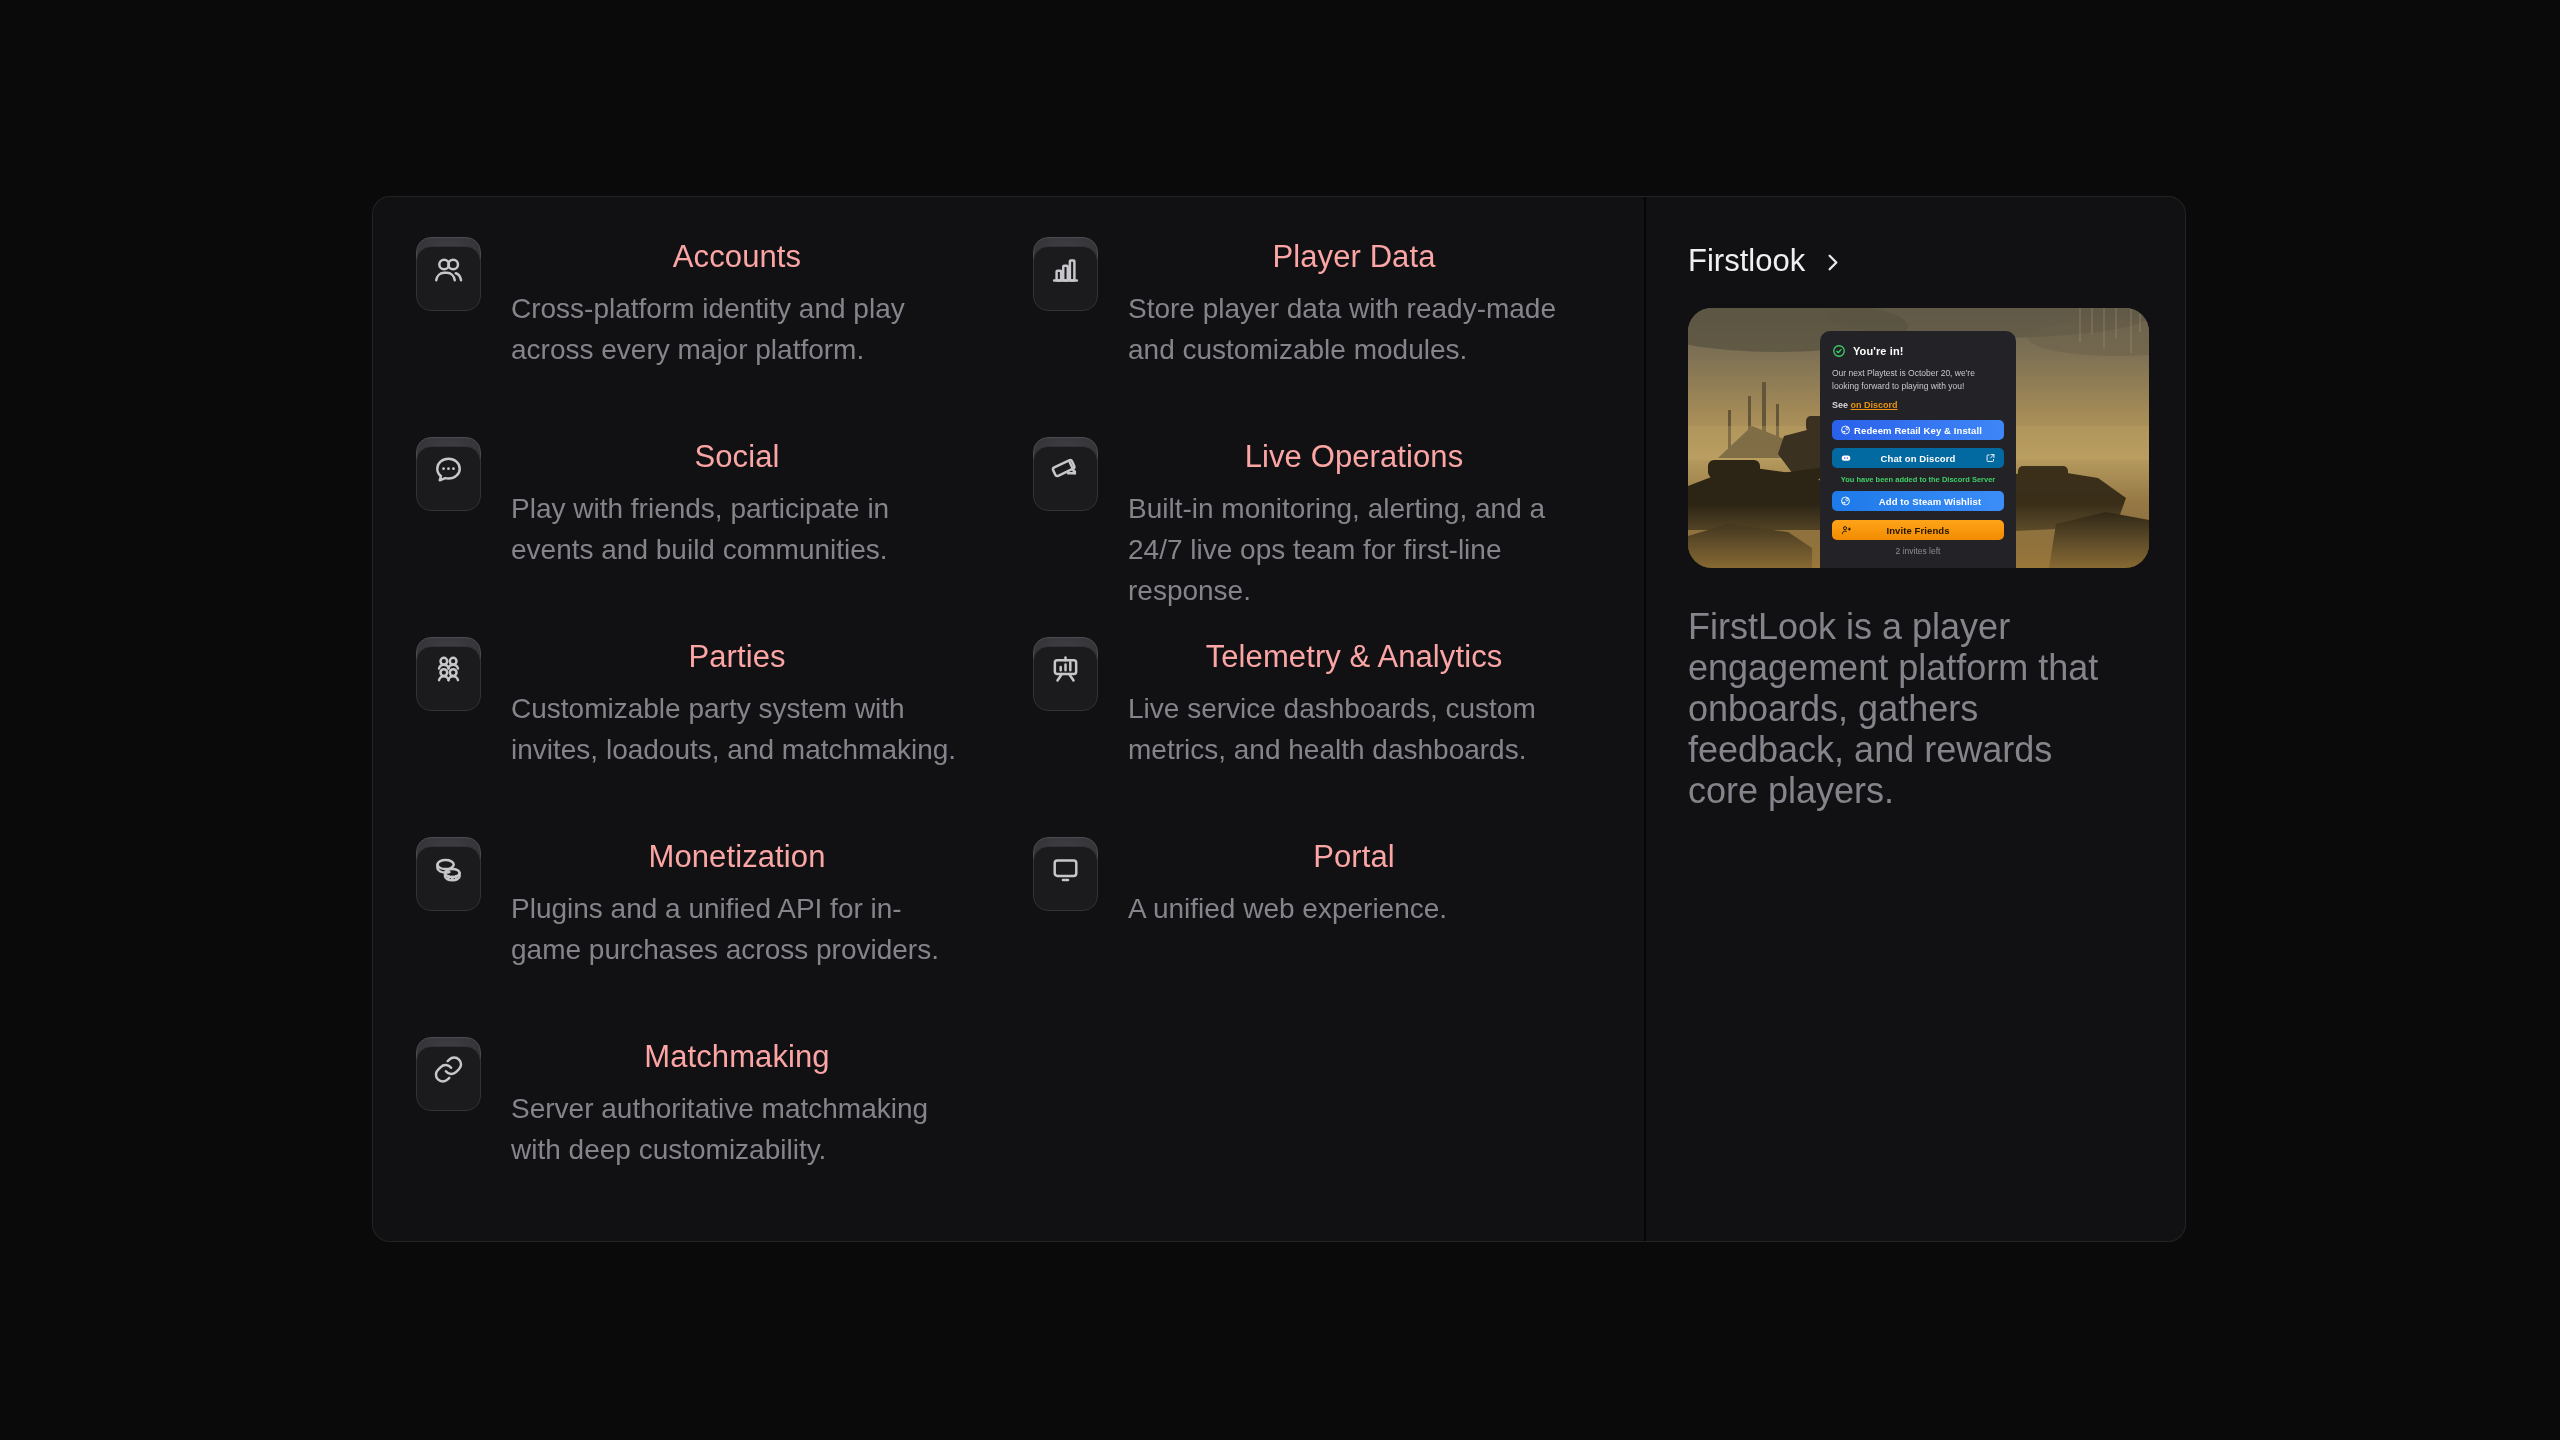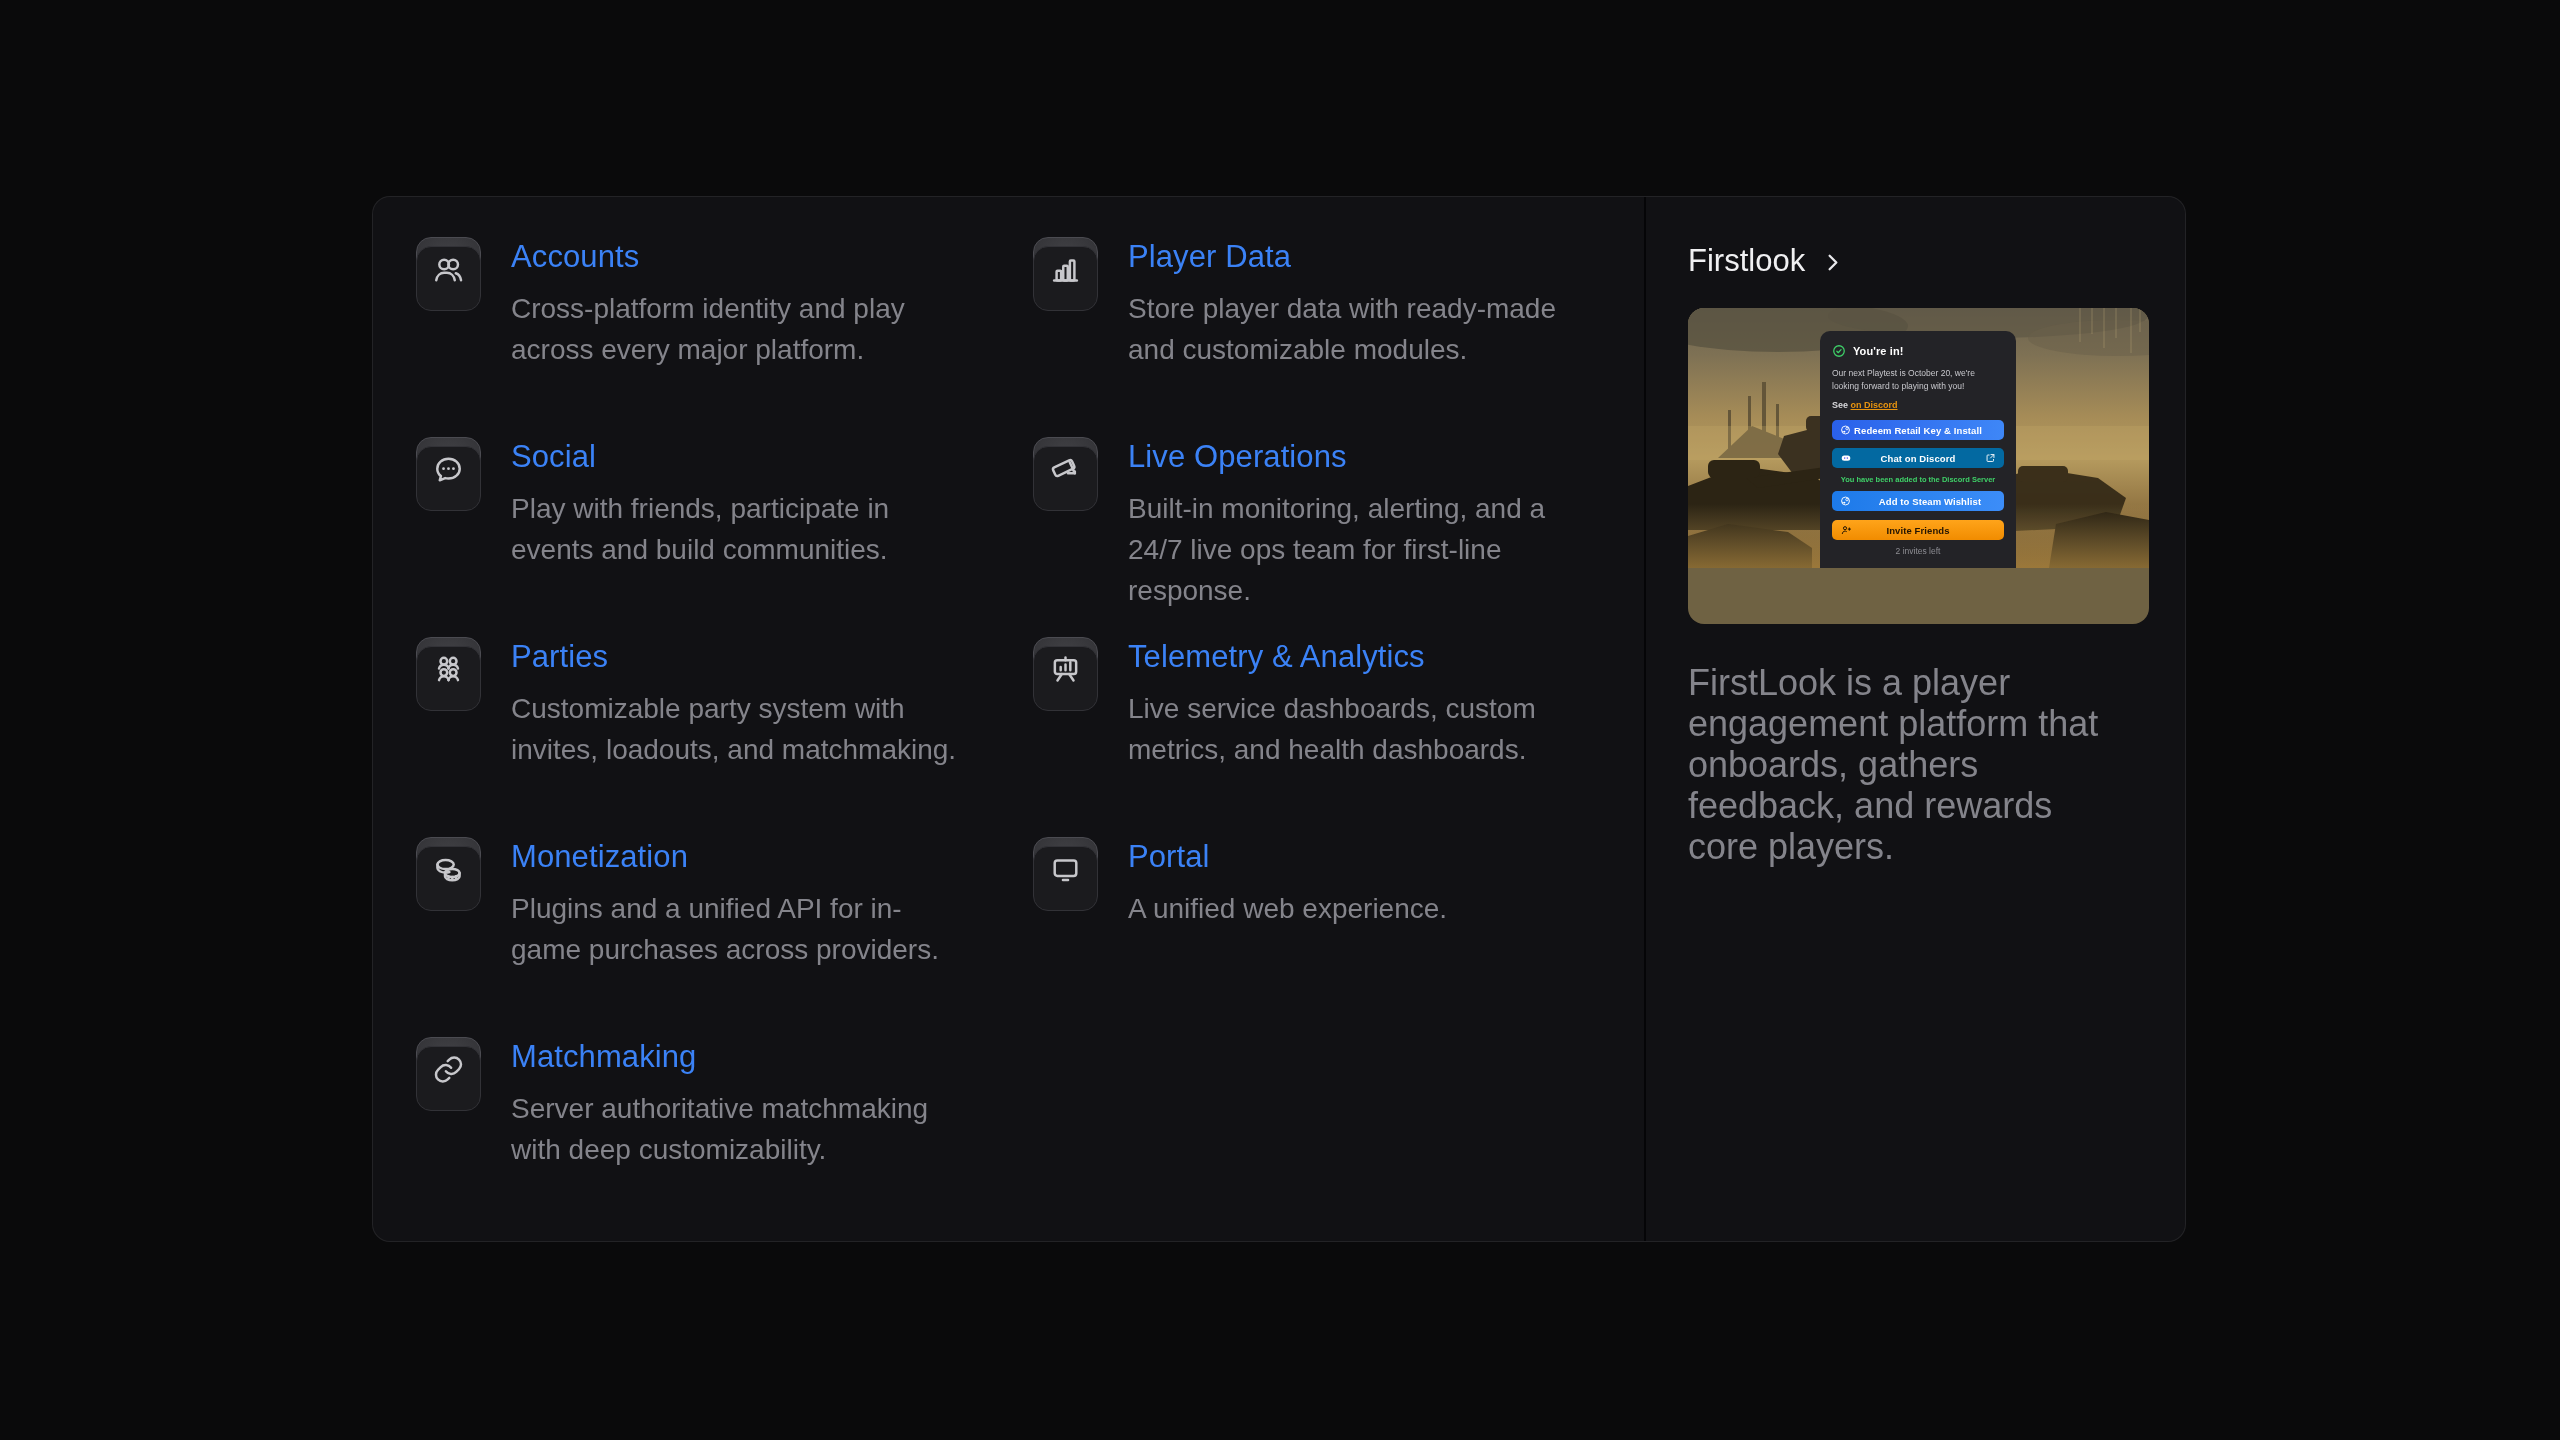--- a/index.html
+++ b/index.html
@@ -15,30 +15,30 @@
   .svc.c2{left:660px;}
   .r1{top:40px;} .r2{top:240px;} .r3{top:440px;} .r4{top:640px;} .r5{top:840px;}
   .tile{position:relative;width:63px;height:63px;border-radius:15px;flex:none;z-index:1;
         background:radial-gradient(120% 105% at 50% 28%,#424246 0%,#2f2f33 62%,#29292d 100%);
         border:1px solid #4b4b51;display:flex;align-items:center;justify-content:center;}
   .tile::after{content:"";position:absolute;left:-1px;right:-1px;top:8px;bottom:-10px;
         border-radius:15px;background:#1b1b1e;border:1px solid #323237;z-index:-1;}
   .tile svg{width:35px;height:35px;stroke:#c7c7cb;fill:none;stroke-width:1.7;
         stroke-linecap:round;stroke-linejoin:round;}
   .svc-text{margin-left:30px;padding-top:1px;}
-  .svc-title{font-size:31px;line-height:38px;color:#3b82f6;font-weight:500;letter-spacing:.1px;}
+  .svc-title{font-size:31px;line-height:38px;color:#fca5a5;font-weight:500;letter-spacing:.1px;text-align:center;}
   .svc-desc{margin-top:12px;width:452px;font-size:28px;line-height:41px;color:#84848b;}
   
   .featured{position:relative;flex:1;border-left:2px solid #050507;
             padding:45px 0 0 42px;box-sizing:border-box;}
   .featured-header{display:flex;align-items:center;gap:16px;cursor:pointer;}
   .featured-title{font-size:31px;line-height:38px;color:#f0f0f2;font-weight:500;}
   .chev{width:23px;height:23px;stroke:#e9e9ec;stroke-width:2.4;fill:none;
         stroke-linecap:round;stroke-linejoin:round;margin-top:3px;}
-  .card{position:relative;margin-top:28px;width:461px;height:316px;border-radius:16px;
+  .card{position:relative;margin-top:28px;width:461px;height:260px;border-radius:24px;
         overflow:hidden;background:#6f6243;}
   .card > svg.art{position:absolute;inset:0;display:block;}
   
   .modal{position:absolute;left:132px;top:23px;width:196px;height:237px;
          background:#232327;border-radius:10px 10px 0 0;padding:13px 12px 0 12px;
          box-sizing:border-box;overflow:hidden;}
   .m-head{display:flex;align-items:center;gap:7px;}
   .m-head svg{width:14px;height:14px;flex:none;}
   .m-title{font-size:11px;font-weight:700;color:#ffffff;letter-spacing:.1px;}
   .m-body{margin-top:9px;font-size:8.5px;line-height:12.5px;color:#c8c8cd;font-weight:500;}

